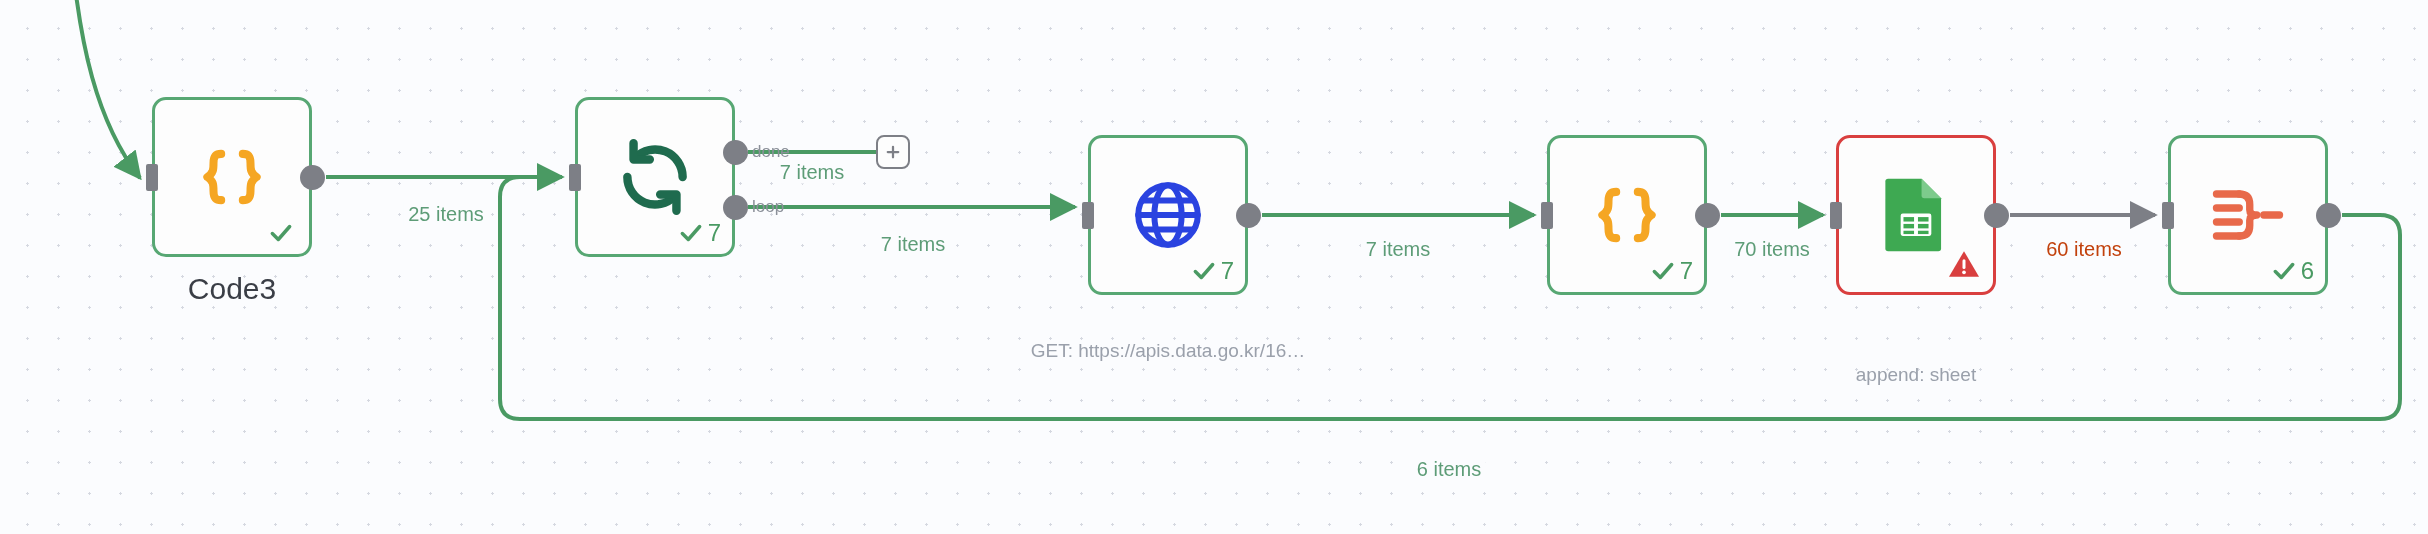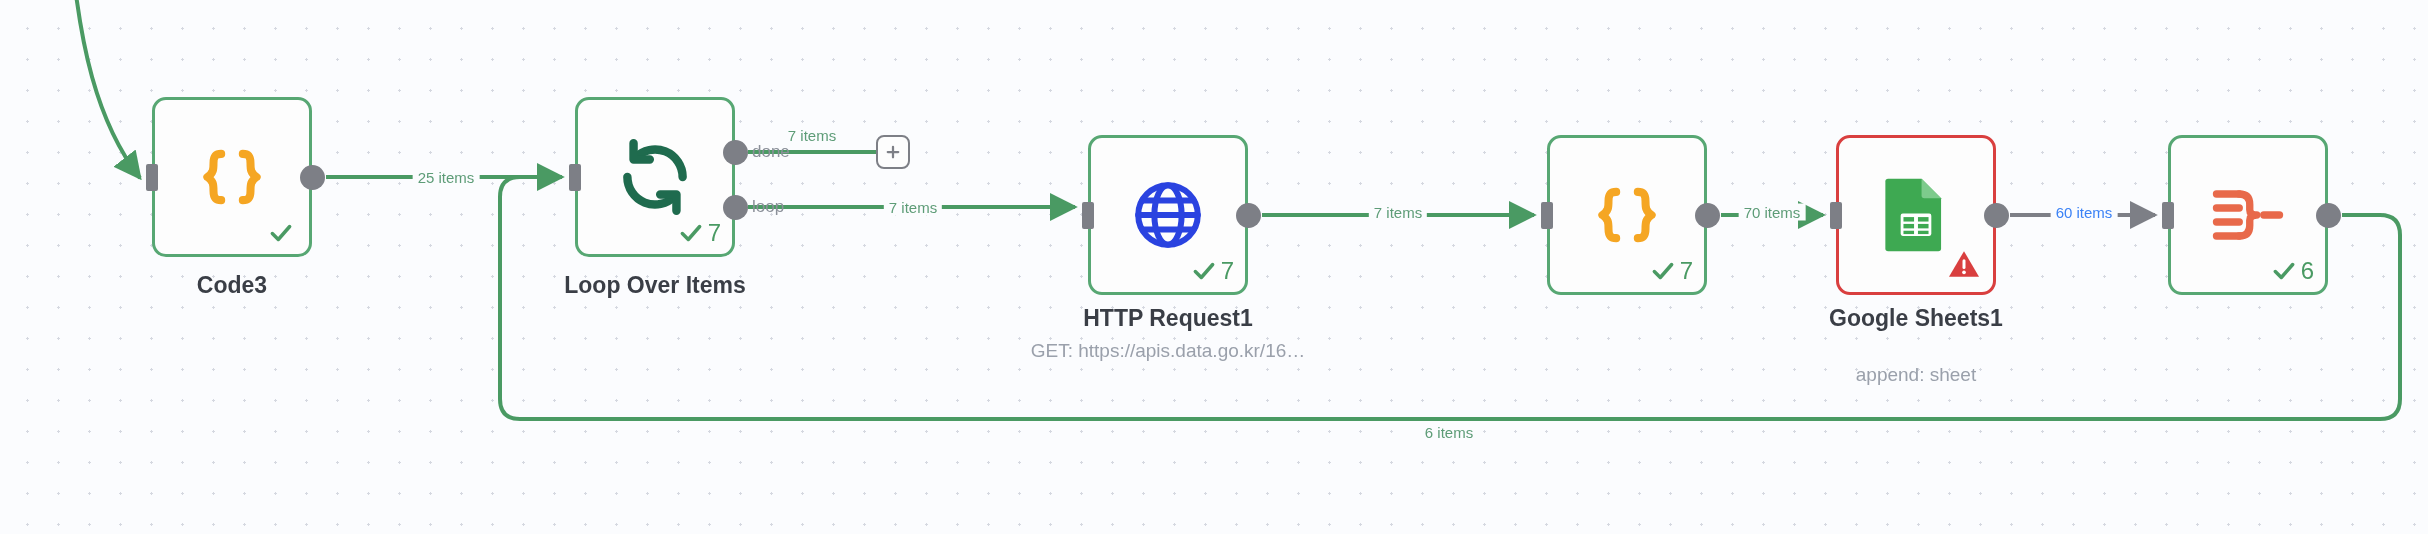--- a/index.html
+++ b/index.html
@@ -67,26 +67,25 @@
     position: absolute;
     right: 12px;
     bottom: 9px;
   }
 
   
   .node-title {
     position: absolute;
     width: 300px;
     text-align: center;
-    font-size: 23px;
+    font-size: 30px;
     color: #3b3f४6;
     color: #3a3e46;
     font-family: "Liberation Sans", sans-serif;
     white-space: nowrap;
-    font-weight: bold;
   }
   .node-subtitle {
     position: absolute;
     width: 420px;
     text-align: center;
     font-size: 19px;
     color: #9aa0ab;
     font-family: "Liberation Sans", sans-serif;
     white-space: nowrap;
   }
@@ -110,29 +109,30 @@
     position: absolute;
     font-size: 17px;
     color: #8b9099;
     font-family: "Liberation Sans", sans-serif;
     white-space: nowrap;
   }
 
   
   .edge-label {
     position: absolute;
-    font-size: 15px;
+    font-size: 20px;
     color: #5d9c77;
     background: #fbfcfe;
     padding: 0 5px;
     font-family: "Liberation Sans", sans-serif;
     white-space: nowrap;
     transform: translate(-50%, -50%);
-  }
-  .edge-label.muted { color: #3b82f6; }
+    margin-top: 37px;
+  }
+  .edge-label.muted { color: #c2410c; }
 
   
   .add-button {
     position: absolute;
     width: 34px;
     height: 34px;
     border: 2.5px solid #7d7f86;
     border-radius: 8px;
     background: #fdfdfd;
     display: flex;
@@ -214,21 +214,20 @@
         <path d="M4 12.5 L9.5 18 L20 6"></path>
       </svg>
       <span class="cnt">7</span>
     </div>
   </div>
   <div class="port-in" style="left:569px; top:164px;"></div>
   <div class="port-out" style="left:723px; top:140px;"></div>
   <div class="port-out" style="left:723px; top:195px;"></div>
   <div class="port-label" style="left:752px; top:142px;">done</div>
   <div class="port-label" style="left:752px; top:197px;">loop</div>
-  <div class="node-title" style="left:505px; top:272px;">Loop Over Items</div>
 
   <div class="add-button" style="left:876px; top:135px;">
     <svg width="18" height="18" viewBox="0 0 24 24" fill="none" stroke="#7d7f86" stroke-width="3" stroke-linecap="round">
       <path d="M12 5 L12 19 M5 12 L19 12"></path>
     </svg>
   </div>
 
   <div class="node" style="left:1088px; top:135px;">
     <div class="node-icon">
       <svg width="76" height="76" viewBox="0 0 24 24" fill="none" stroke="#2A43E0" stroke-width="1.9" stroke-linecap="round" stroke-linejoin="round">
@@ -241,21 +240,20 @@
     </div>
     <div class="run-badge">
       <svg class="tick" width="30" height="26" viewBox="0 0 24 24" fill="none" stroke="#4a9a63" stroke-width="3.2" stroke-linecap="round" stroke-linejoin="round">
         <path d="M4 12.5 L9.5 18 L20 6"></path>
       </svg>
       <span class="cnt">7</span>
     </div>
   </div>
   <div class="port-in" style="left:1082px; top:202px;"></div>
   <div class="port-out" style="left:1236px; top:203px;"></div>
-  <div class="node-title" style="left:1018px; top:305px;">HTTP Request1</div>
   <div class="node-subtitle" style="left:958px; top:340px;">GET: https://apis.data.go.kr/16…</div>
 
   <div class="node" style="left:1547px; top:135px;">
     <div class="node-icon">
       <svg width="74" height="74" viewBox="0 0 24 24" fill="none" stroke="#F5A623" stroke-width="2.6" stroke-linecap="round" stroke-linejoin="round">
         <path d="M8.5 4.5c-2 0-2.5 1-2.5 3s0 3.2-2 4.5c2 1.3 2 2.5 2 4.5s.5 3 2.5 3"></path>
         <path d="M15.5 4.5c2 0 2.5 1 2.5 3s0 3.2 2 4.5c-2 1.3-2 2.5-2 4.5s-.5 3-2.5 3"></path>
       </svg>
     </div>
     <div class="run-badge">
@@ -285,21 +283,20 @@
     <div class="warn-badge">
       <svg width="34" height="30" viewBox="0 0 24 22">
         <path d="M12 1.6 L23 20.4 H1 Z" fill="#d93f3f"></path>
         <rect x="10.9" y="7.6" width="2.2" height="7" rx="1.1" fill="#ffffff"></rect>
         <circle cx="12" cy="17.1" r="1.35" fill="#ffffff"></circle>
       </svg>
     </div>
   </div>
   <div class="port-in" style="left:1830px; top:202px;"></div>
   <div class="port-out" style="left:1984px; top:203px;"></div>
-  <div class="node-title" style="left:1766px; top:305px;">Google Sheets1</div>
   <div class="node-subtitle" style="left:1706px; top:340px;margin-top:24px;">append: sheet</div>
 
   <div class="node" style="left:2168px; top:135px;">
     <div class="node-icon">
       <svg width="78" height="70" viewBox="0 0 44 40" fill="none" stroke="#E8694A" stroke-width="4.2" stroke-linecap="round" stroke-linejoin="round">
         <line x1="4" y1="8" x2="17" y2="8"></line>
         <line x1="4" y1="16" x2="17" y2="16"></line>
         <line x1="4" y1="24" x2="17" y2="24"></line>
         <line x1="4" y1="32" x2="17" y2="32"></line>
         <path d="M17 8 q6 0 6 6 v3 q0 3 4 3 q-4 0 -4 3 v3 q0 6 -6 6"></path>

